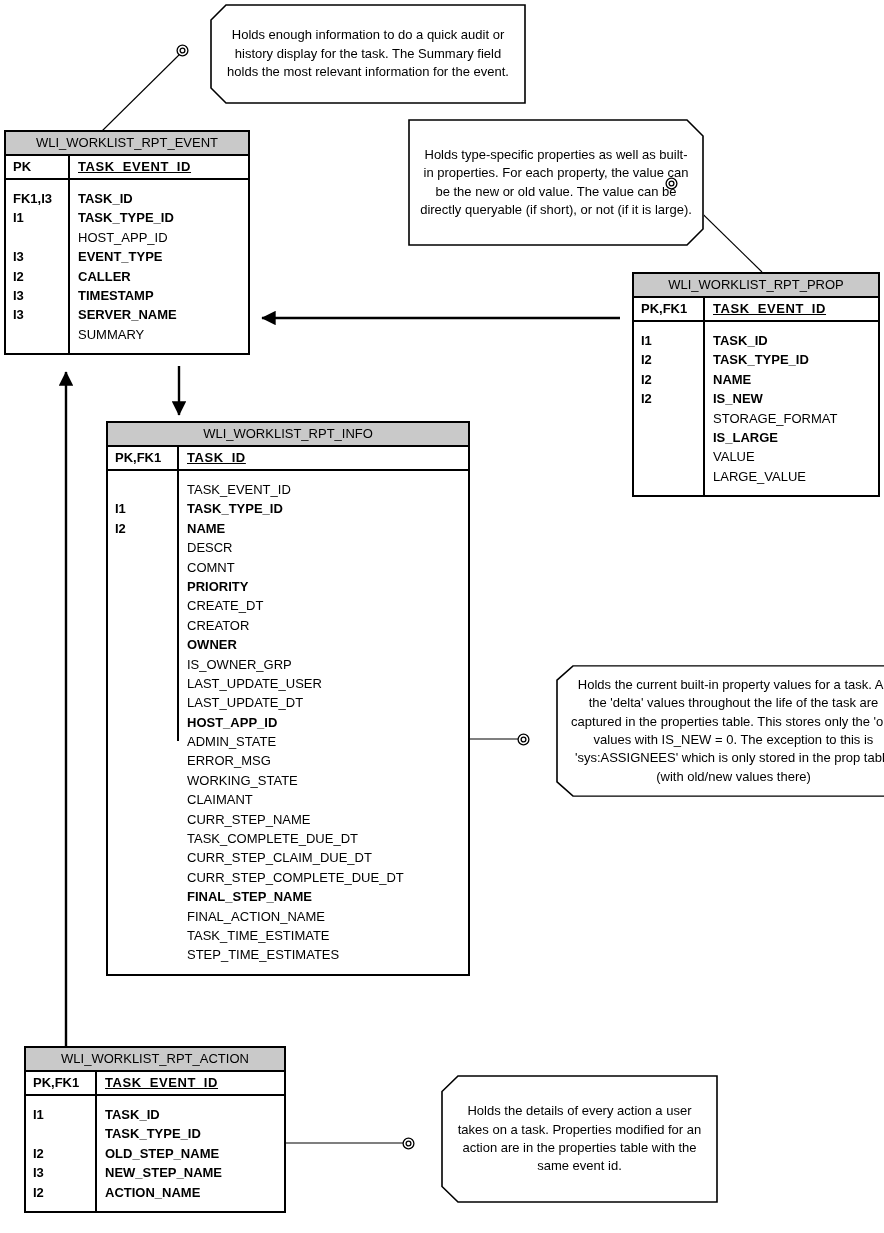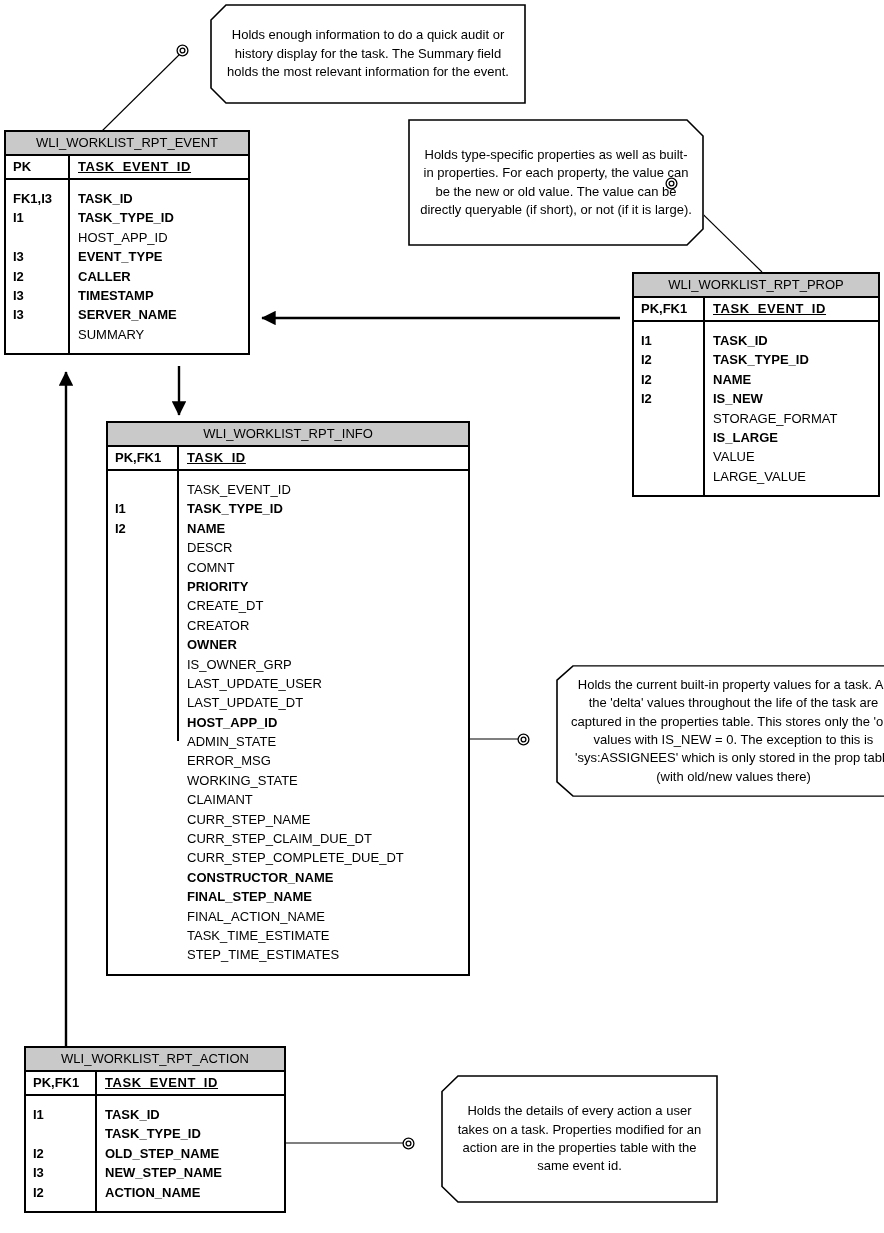--- a/index.html
+++ b/index.html
@@ -264,23 +264,23 @@
         <div class="row bold">OWNER</div>
         <div class="row plain">IS_OWNER_GRP</div>
         <div class="row plain">LAST_UPDATE_USER</div>
         <div class="row plain">LAST_UPDATE_DT</div>
         <div class="row bold">HOST_APP_ID</div>
         <div class="row plain">ADMIN_STATE</div>
         <div class="row plain">ERROR_MSG</div>
         <div class="row plain">WORKING_STATE</div>
         <div class="row plain">CLAIMANT</div>
         <div class="row plain">CURR_STEP_NAME</div>
+        <div class="row plain">TASK_COMPLETE_DUE_DT</div>
         <div class="row plain">CURR_STEP_CLAIM_DUE_DT</div>
         <div class="row plain">CURR_STEP_COMPLETE_DUE_DT</div>
-        <div class="row bold">CONSTRUCTOR_NAME</div>
         <div class="row bold">FINAL_STEP_NAME</div>
         <div class="row plain">FINAL_ACTION_NAME</div>
         <div class="row plain">TASK_TIME_ESTIMATE</div>
         <div class="row plain">STEP_TIME_ESTIMATES</div>
       </div>
     </div>
   </div>
 
   <div class="entity" id="entity-action" style="left:24px; top:1046px; width:262px;">
     <div class="entity-title">WLI_WORKLIST_RPT_ACTION</div>

